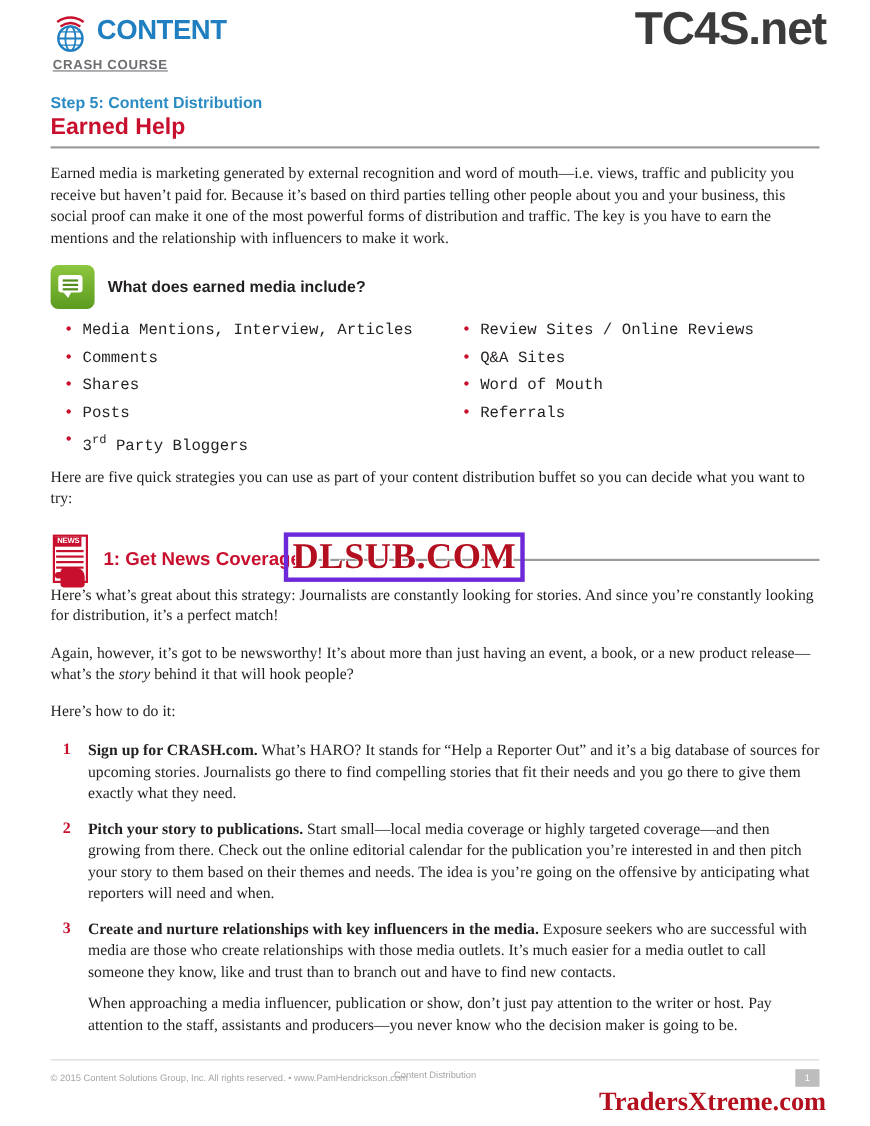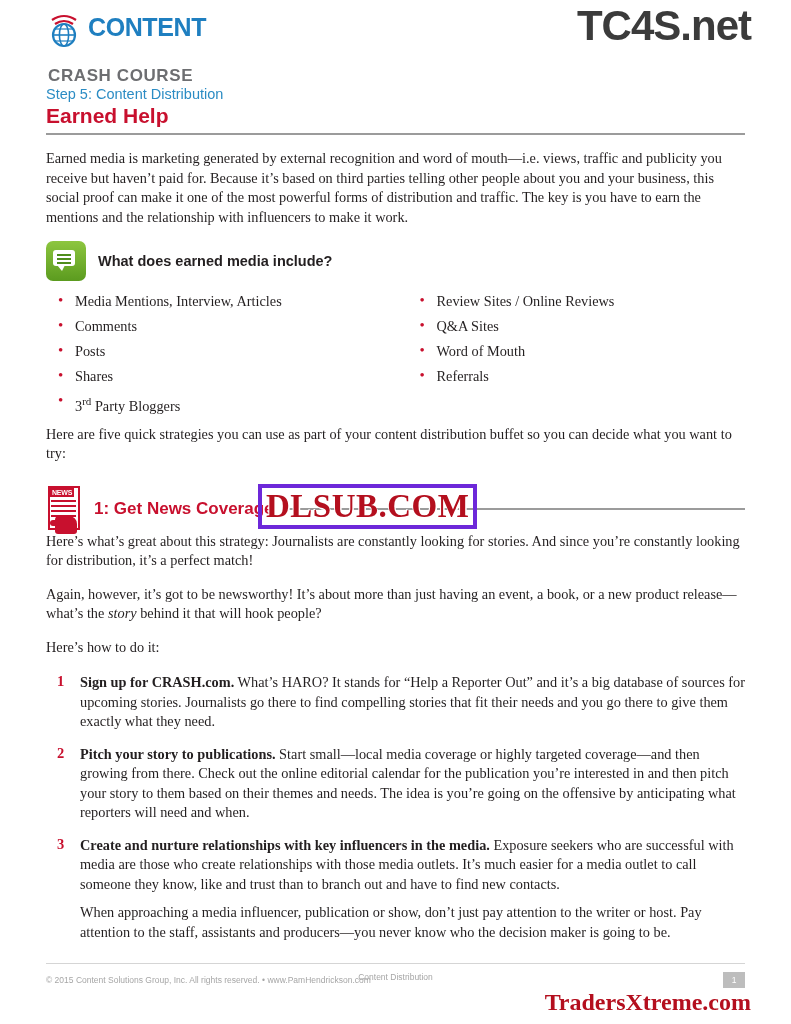--- a/index.html
+++ b/index.html
@@ -50,42 +50,43 @@
     font-family: "Liberation Sans", sans-serif;
     font-weight: bold;
     font-size: 25px;
     letter-spacing: -0.4px;
     color: #1f7fc0;
     line-height: 26px;
   }
   .logo-row2 {
     font-family: "Liberation Sans", sans-serif;
     font-weight: bold;
-    font-size: 17px;
+    font-size: 12px;
     letter-spacing: 0.6px;
     color: #6d6e71;
     margin-left: 2px;
-    margin-top: 18px;
+    margin-top: 4px;
+    text-decoration: underline;
   }
   .watermark-top {
     position: absolute;
     right: -6px;
     top: 2px;
     font-family: "Liberation Sans", sans-serif;
     font-weight: bold;
     font-size: 42px;
     color: #3b3b3b;
     letter-spacing: -1px;
     text-shadow: 1px 1px 0 rgba(255,255,255,0.6);
   }
 
   
   .step-label {
     font-family: "Liberation Sans", sans-serif;
-    font-weight: normal;
+    font-weight: bold;
     font-size: 14.5px;
     color: #2b8cc4;
     margin: 0 0 2px 0;
   }
   .doc-title {
     font-family: "Liberation Sans", sans-serif;
     font-weight: bold;
     font-size: 21px;
     color: #c8102e;
     margin: 0 0 5px 0;
@@ -166,20 +167,21 @@
   ul.dots {
     list-style: none;
     margin: 0;
     padding: 0;
   }
   ul.dots li {
     position: relative;
     padding-left: 29px;
     font-size: 14.3px;
     line-height: 25px;
+    font-family: Liberation Mono, monospace;
   }
   ul.dots li:before {
     content: "•";
     position: absolute;
     left: 12px;
     top: -1px;
     color: #c8102e;
     font-size: 15px;
   }
   sup.ord { font-size: 11px; vertical-align: super; }
@@ -391,22 +393,22 @@
           </div>
       </div>
       <div class="include-title">What does earned media include?</div>
     </div>
 
     <div class="two-col">
       <div class="col left">
         <ul class="dots">
           <li>Media Mentions, Interview, Articles</li>
           <li>Comments</li>
+          <li>Shares</li>
           <li>Posts</li>
-          <li>Shares</li>
           <li><span>3</span><sup class="ord">rd</sup><span> Party Bloggers</span></li>
         </ul>
       </div>
       <div class="col right">
         <ul class="dots">
           <li>Review Sites / Online Reviews</li>
           <li>Q&amp;A Sites</li>
           <li>Word of Mouth</li>
           <li>Referrals</li>
         </ul>

